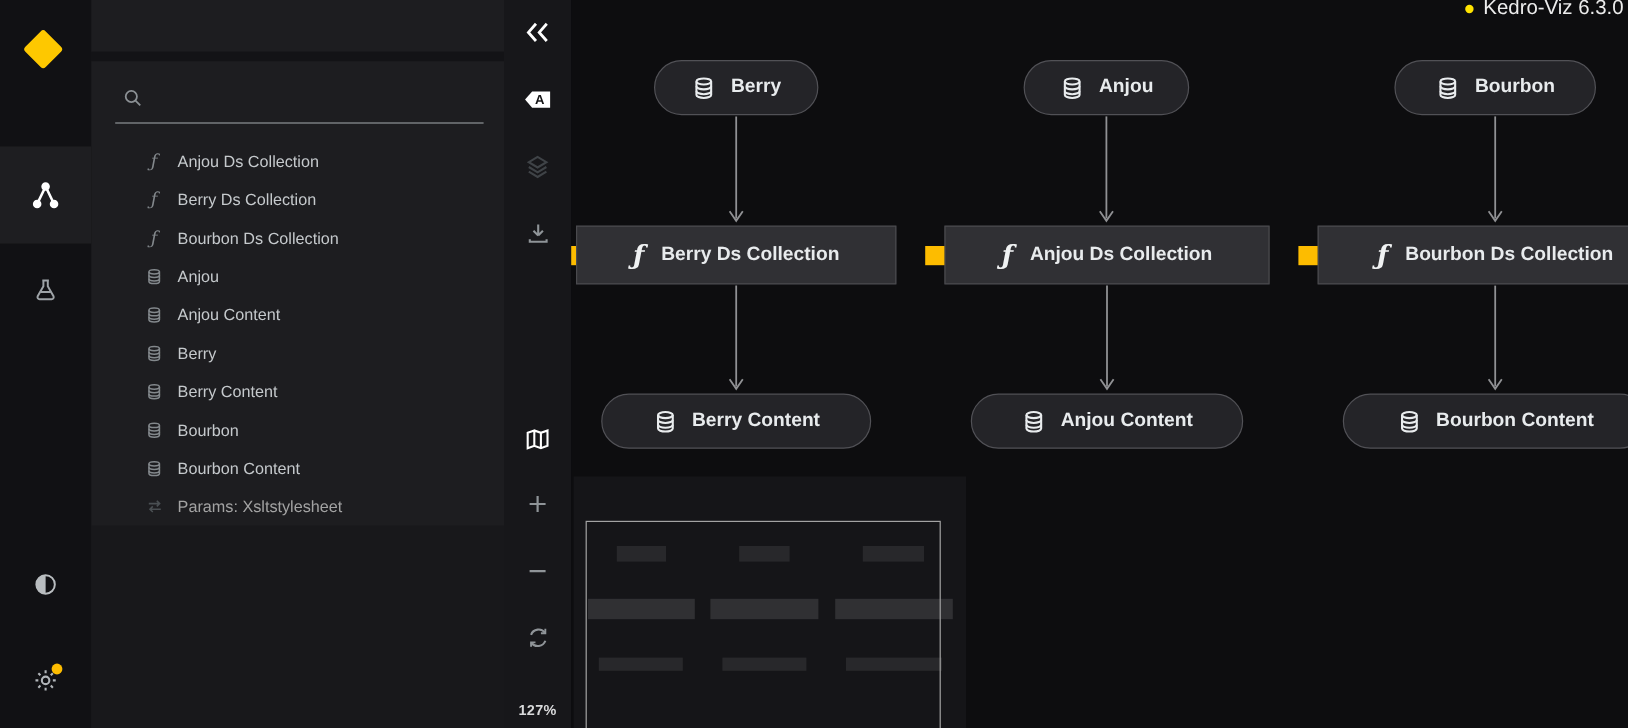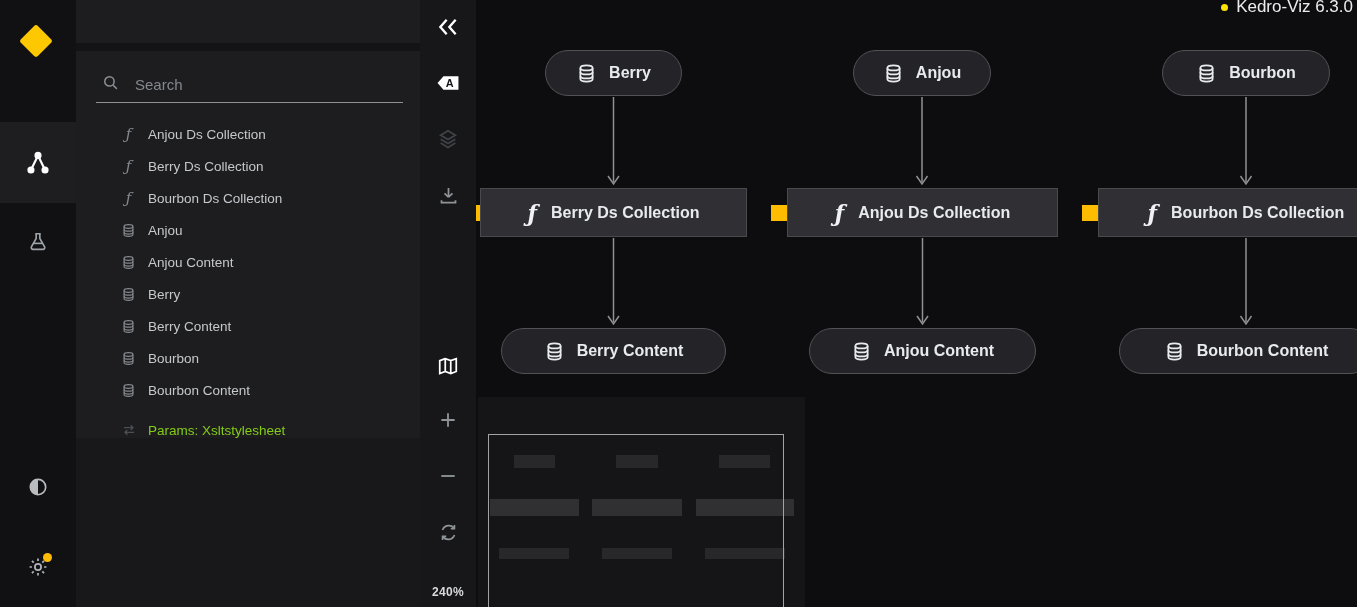--- a/index.html
+++ b/index.html
@@ -22,21 +22,21 @@
   .pgap{position:absolute;left:0;top:43px;width:344px;height:8px;background:#131316;}
   .searchrow{position:absolute;left:20px;top:66px;width:307px;height:36px;border-bottom:1px solid #8f9397;
     display:flex;align-items:center;}
   .searchrow svg{margin-left:6px;flex:0 0 auto;}
   .searchrow input{background:transparent;border:none;outline:none;color:#cfd3d6;font-size:15px;
     font-family:"Liberation Sans",sans-serif;margin-left:14px;width:240px;}
   .searchrow input::placeholder{color:#83888d;opacity:1;}
   .nlist{position:absolute;left:0;top:118px;width:344px;margin:0;padding:0;list-style:none;}
   .nrow{height:32px;display:flex;align-items:center;padding-left:44px;cursor:pointer;color:#c5c9cc;font-size:13.5px;}
   .nrow .nicon{width:17px;height:17px;display:flex;align-items:center;justify-content:center;color:#83888c;margin-right:11px;}
-  .nrow.dim{color:#84cc16;align-items:flex-end;}
+  .nrow.dim{color:#a3a3a3;}
   .nrow.dim .nicon{color:#4a4f53;}
   .fx{font-family:"DejaVu Serif","Liberation Serif",serif;font-style:italic;font-size:15px;line-height:1;}
 
   
   .filters{position:absolute;left:0;top:438px;width:344px;height:169px;background:#18181b;}
 
   
   .ctoolbar{position:absolute;left:420px;top:0;width:56px;height:607px;background:#17171a;}
   .tbtn{position:absolute;left:0;width:56px;height:40px;display:flex;align-items:center;justify-content:center;cursor:pointer;}
   .zoomlabel{position:absolute;left:0;top:585px;width:56px;text-align:center;color:#d9dadb;
@@ -112,21 +112,20 @@
   <section class="panel">
     <div class="pgap"></div>
 
     <div class="searchrow">
       <span>
         <svg width="17" height="17" viewBox="0 0 24 24" fill="none" stroke="#8b9094" stroke-width="2.1">
           <circle cx="10.5" cy="10.5" r="6.6"></circle>
             <path d="M15.4 15.4 21 21"></path>
           </svg>
       </span>
-      <input type="text" placeholder="Search" style="">
     </div>
 
     <ul class="nlist" id="node-list">
         <li class="nrow">
           <span class="nicon">
             <span class="fx">ƒ</span>
           </span>
           <span>Anjou Ds Collection</span>
         </li>
         <li class="nrow">
@@ -276,21 +275,21 @@
     <div class="tbtn" style="top:514px;">
       <span>
         <svg width="21" height="21" viewBox="0 0 24 24" fill="none" stroke="#8f9498" stroke-width="2">
           <path d="M5.2 9.2A7.6 7.6 0 0 1 18.6 7.4"></path>
             <path d="M18.8 3.4v4.2h-4.2" stroke-width="1.8"></path>
           <path d="M18.8 14.8A7.6 7.6 0 0 1 5.4 16.6"></path>
             <path d="M5.2 20.6v-4.2h4.2" stroke-width="1.8"></path>
           </svg>
       </span>
     </div>
-    <div class="zoomlabel">240%</div>
+    <div class="zoomlabel">127%</div>
   </div>
 
   <div class="canvas">
     <svg class="edges" id="edge-layer" width="881" height="607">
         <line x1="137.5" y1="97" x2="137.5" y2="182" stroke="#909194" stroke-width="1.5"></line>
         <polyline points="132,176 137.5,184 143,176" fill="none" stroke="#909194" stroke-width="1.5"></polyline>
         <line x1="137.5" y1="238" x2="137.5" y2="322" stroke="#909194" stroke-width="1.5"></line>
         <polyline points="132,316 137.5,324 143,316" fill="none" stroke="#909194" stroke-width="1.5"></polyline>
         <line x1="446" y1="97" x2="446" y2="182" stroke="#909194" stroke-width="1.5"></line>
         <polyline points="440.5,176 446,184 451.5,176" fill="none" stroke="#909194" stroke-width="1.5"></polyline>

